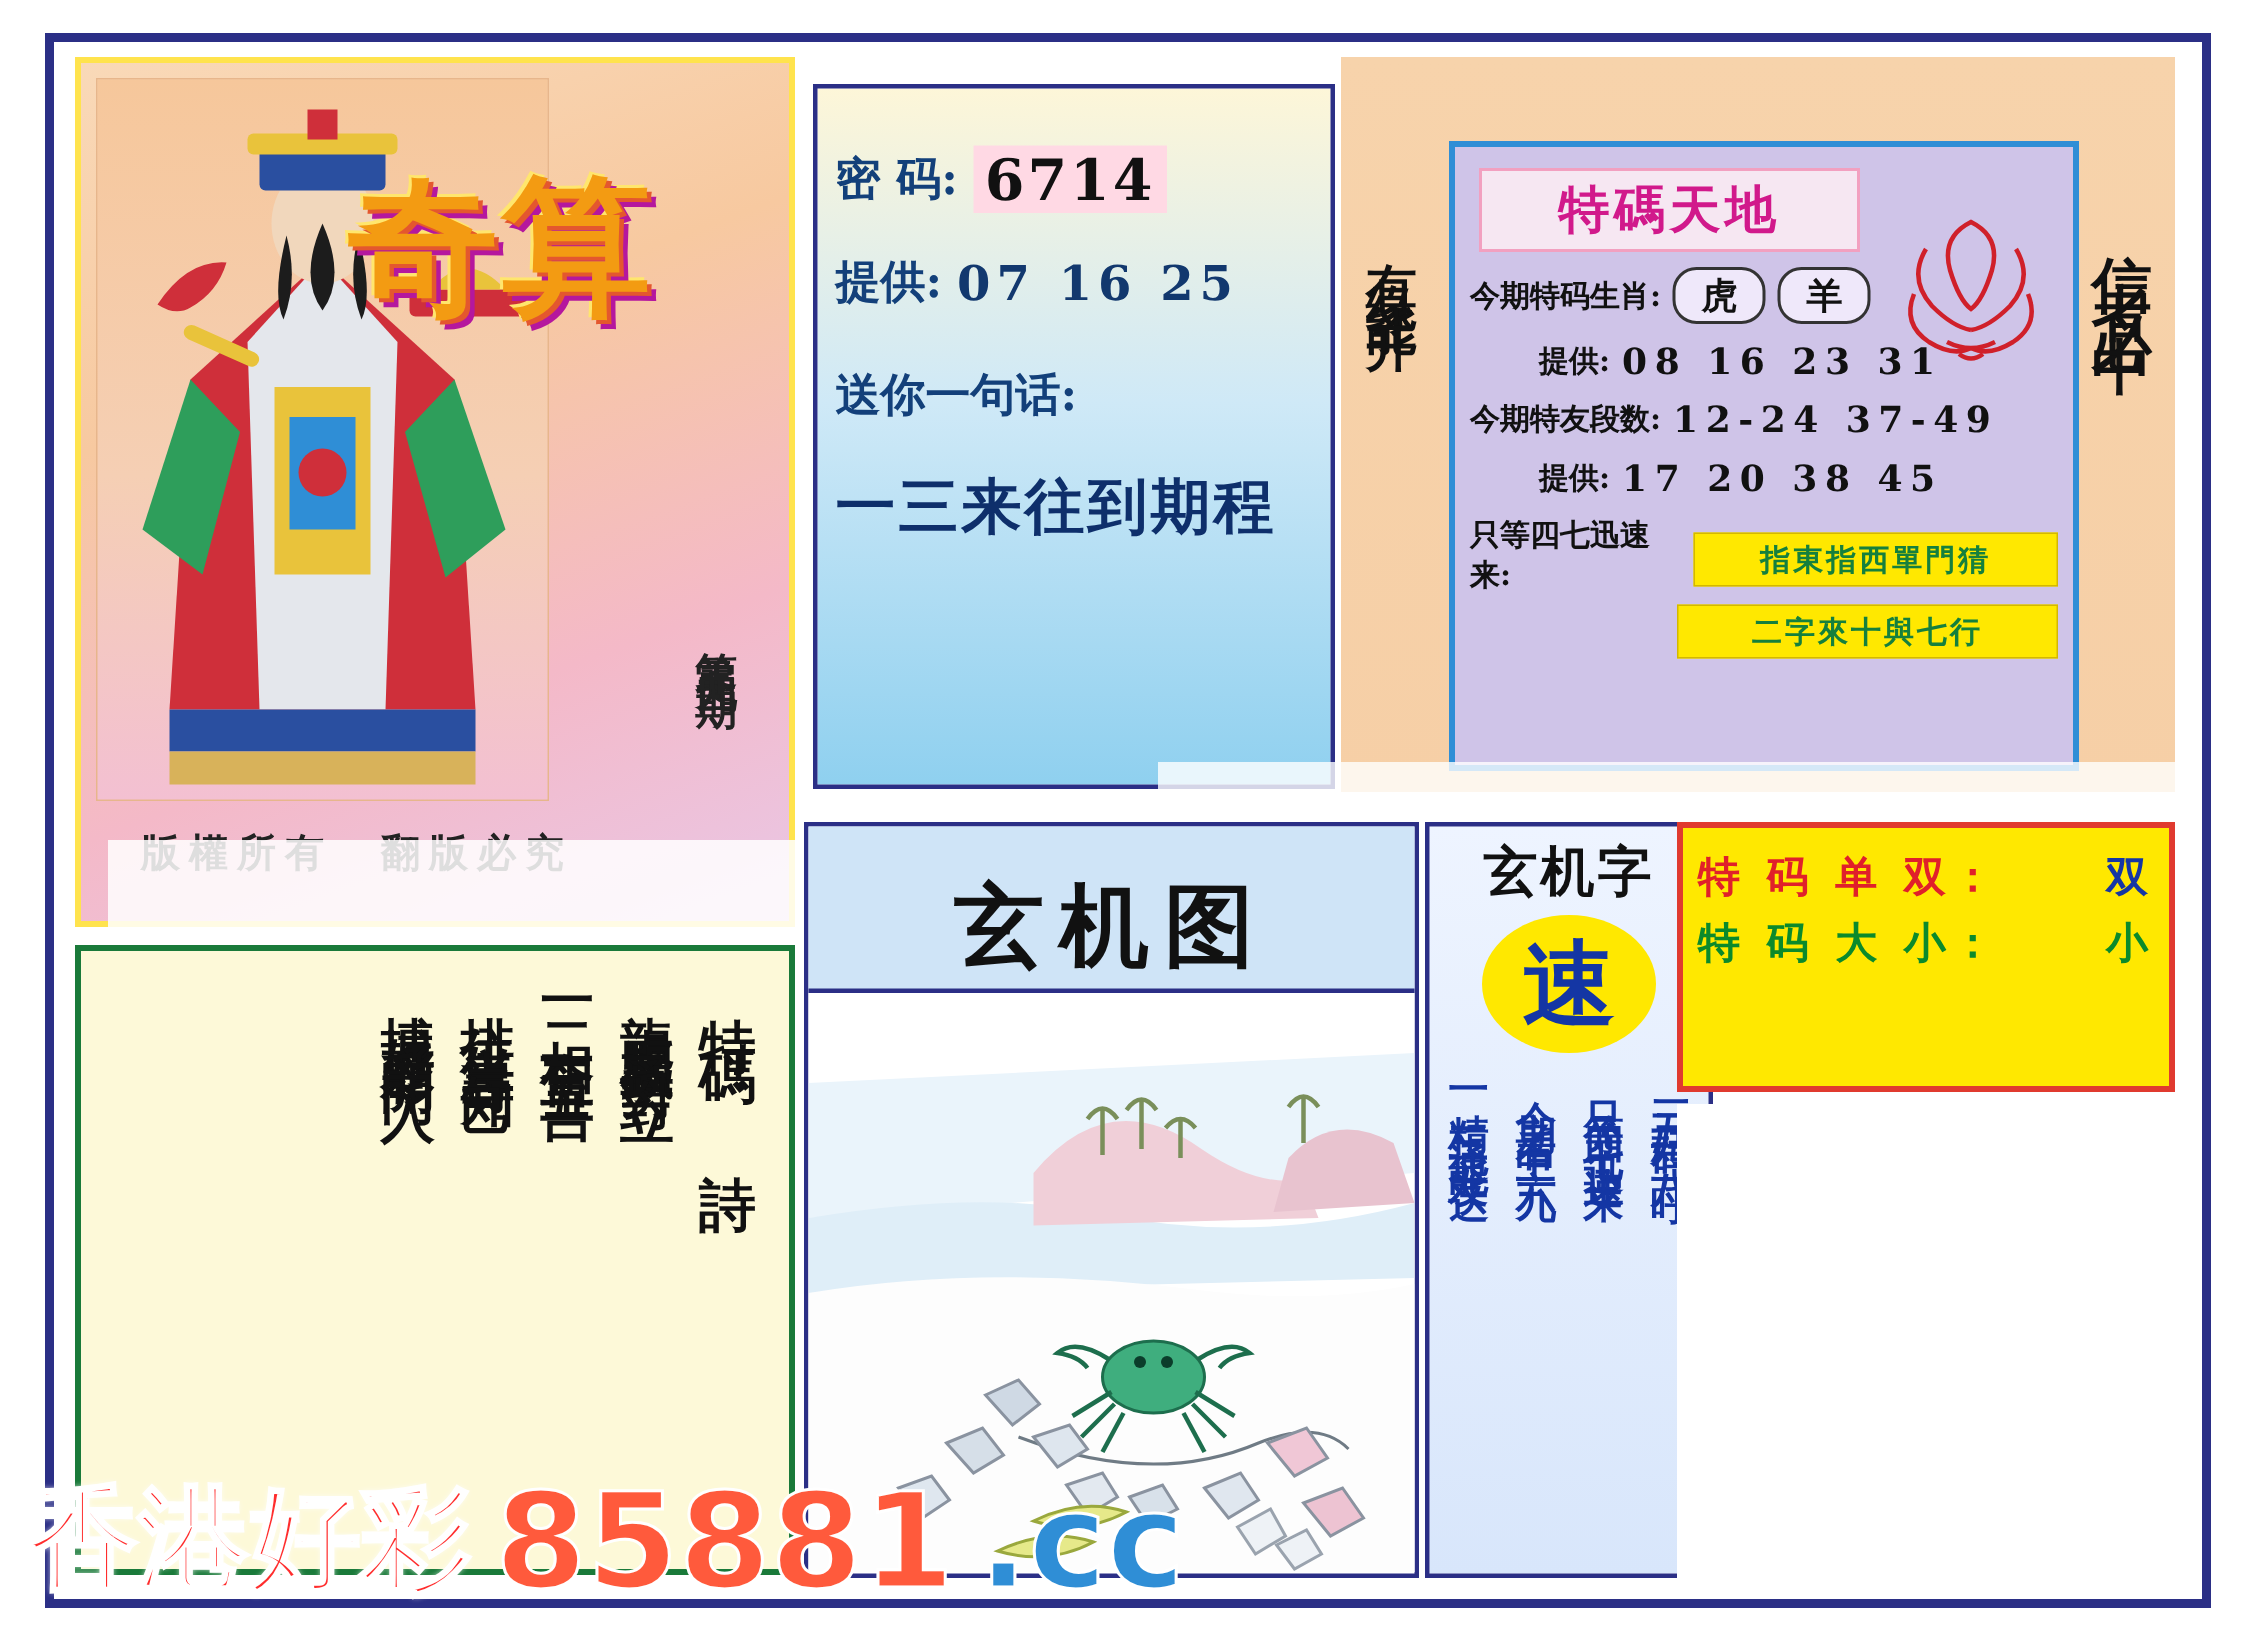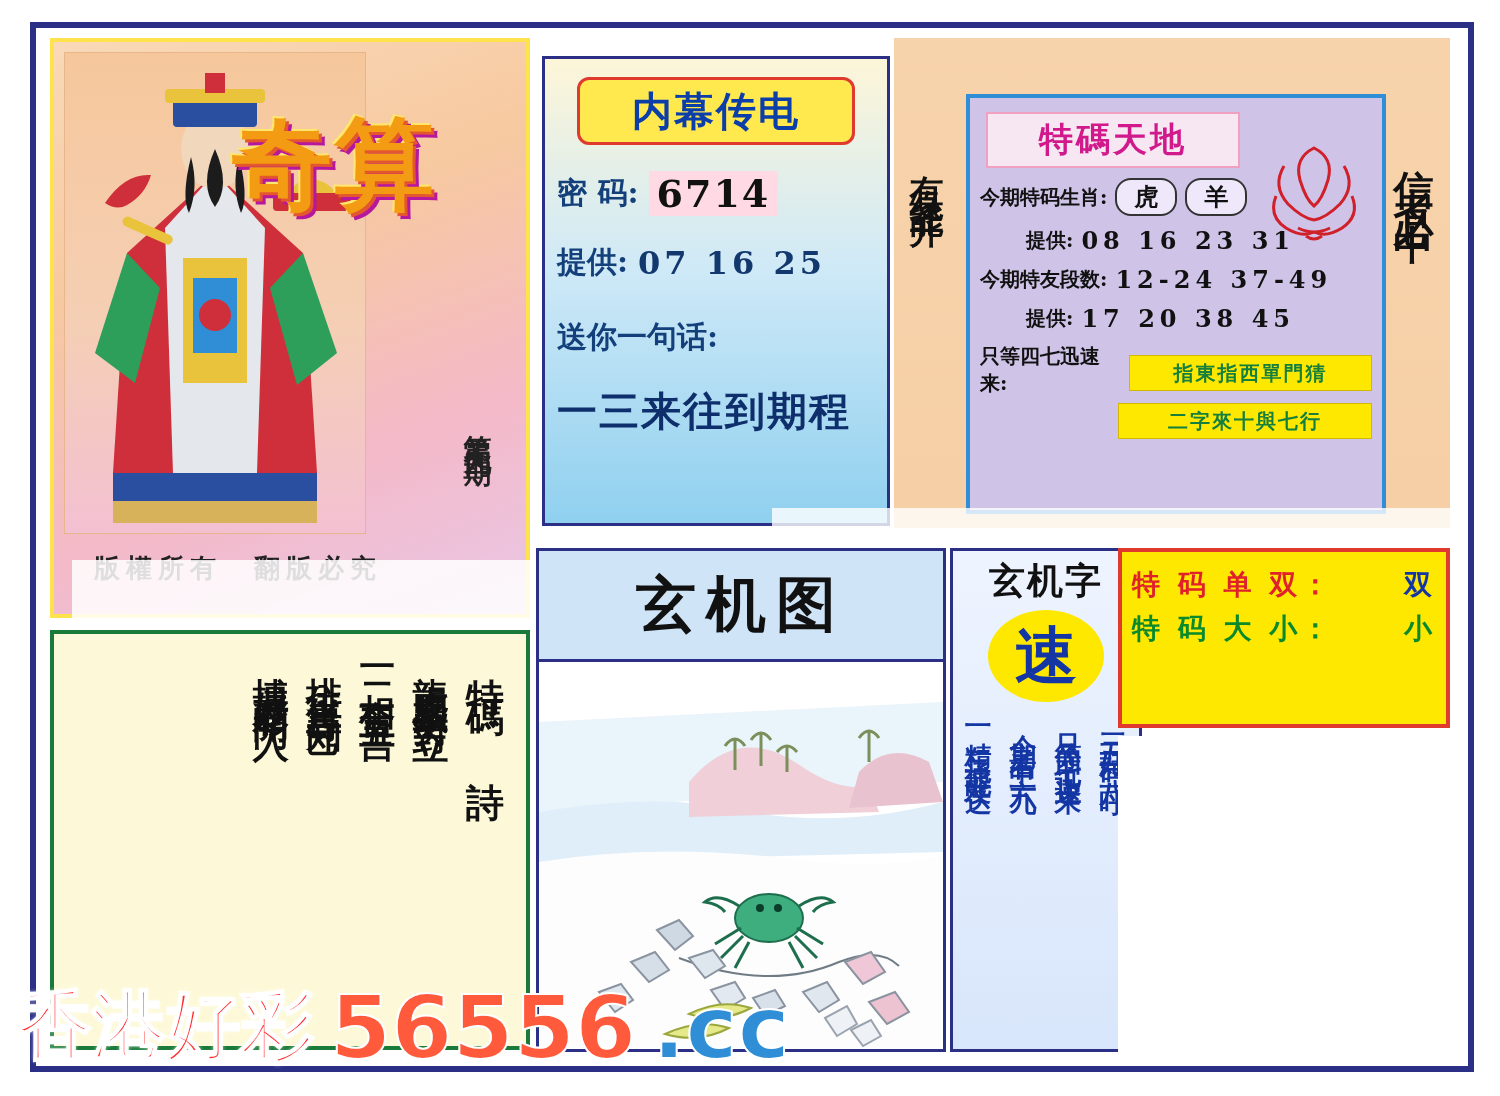--- a/index.html
+++ b/index.html
@@ -159,21 +159,21 @@
     font-size:20px;font-weight:bold;color:#15803d;letter-spacing:2px;text-align:right;
   }
   .flower{position:absolute;right:8px;top:34px;width:120px;height:120px;}
   
   .xuanji{
     position:absolute;left:536px;top:548px;width:410px;height:504px;
     border:3px solid #2b2f86;box-sizing:border-box;background:#ffffff;
   }
   .xuanji-head{
     height:108px;background:#cfe4f7;border-bottom:3px solid #2b2f86;
-    display:flex;align-items:center;justify-content:center;
+    display:flex;align-items:flex-end;justify-content:center;
   }
   .xuanji-head span{
     font-family:"DejaVu Serif","Liberation Serif",serif;
     font-size:60px;font-weight:bold;color:#111;letter-spacing:10px;
   }
   .xuanji-img{position:relative;height:386px;background:#ffffff;overflow:hidden;}
   
   .xuanzi{
     position:absolute;left:950px;top:548px;width:192px;height:504px;
     border:3px solid #2b2f86;box-sizing:border-box;
@@ -294,23 +294,20 @@
 
   <div class="poem">
     <div class="poem-col title">特碼　詩</div>
     <div class="poem-col">龍虎相爭勢對立</div>
     <div class="poem-col">一二相合三五吉</div>
     <div class="poem-col">排位生肖尋知己</div>
     <div class="poem-col">博博好彩開門入</div>
   </div>
 
   <div class="inside">
-    <div class="inside-banner">
-      <span>内幕传电</span>
-    </div>
     <div class="inside-row">
       <span>密 码:</span>
       <span class="code-val">6714</span>
     </div>
     <div class="inside-row">
       <span>提供:</span>
       <span class="nums">07  16  25</span>
     </div>
     <div class="inside-line">送你一句话:</div>
     <div class="inside-phrase">一三来往到期程</div>
@@ -458,16 +455,16 @@
       <span class="wang-val">双</span>
     </div>
     <div class="wang-row green">
       <span class="wang-label">特 码 大 小：</span>
       <span class="wang-val">小</span>
     </div>
   </div>
 
   <div class="watermark">
     <span class="wm-cn">香港好彩</span>
-    <span class="wm-num">56556</span>
+    <span class="wm-num">85881</span>
     <span class="wm-num wm-cc">.cc</span>
   </div>
 </div>
 
 </body></html>

